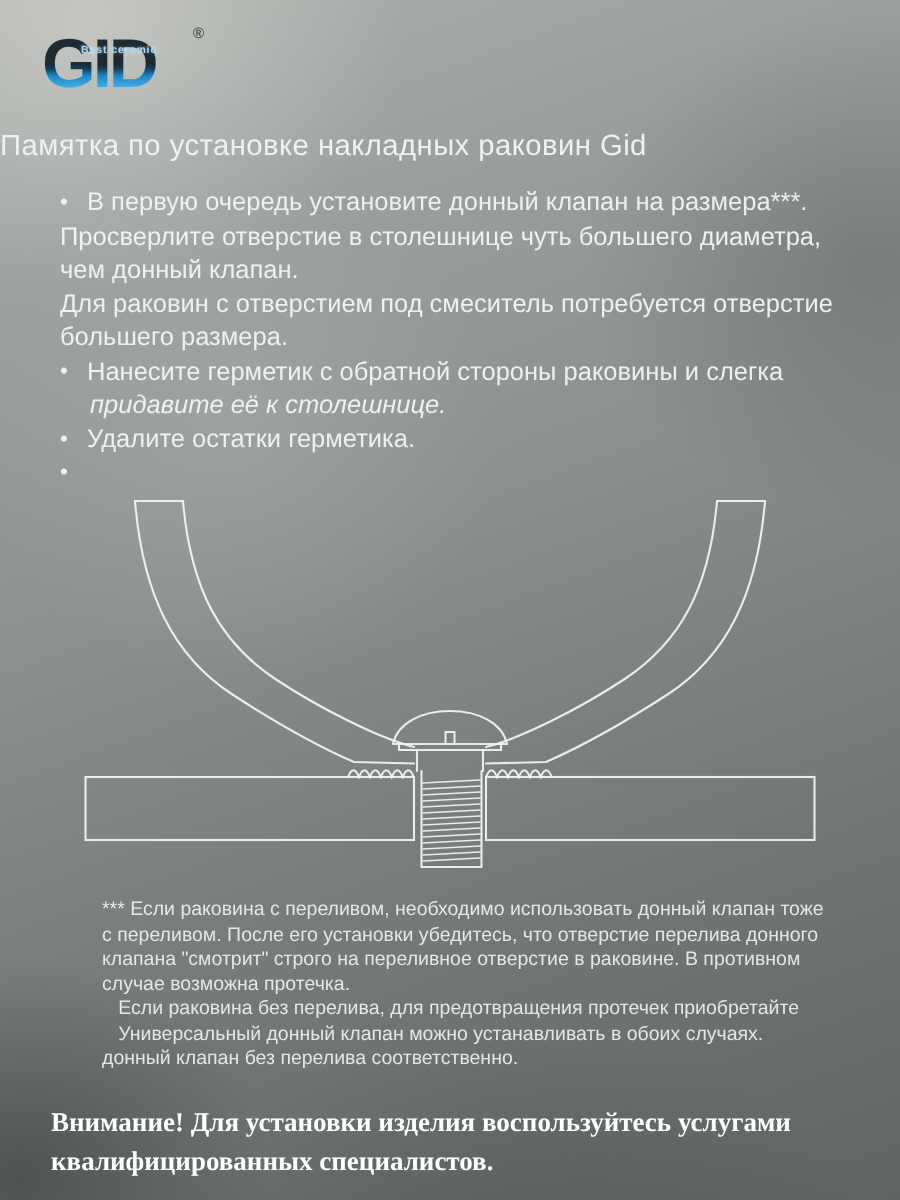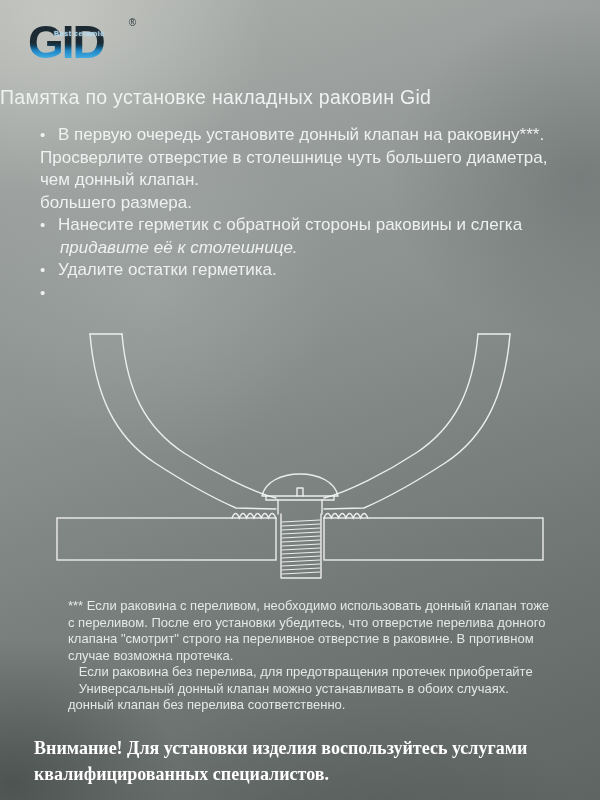--- a/index.html
+++ b/index.html
@@ -58,27 +58,30 @@
     <div class="logo-text">GID</div>
     <div class="logo-tagline">Best ceramic</div>
     <div class="logo-reg">®</div>
   </div>
 
   <div class="title">Памятка по установке накладных раковин Gid</div>
 
   <div class="body-text">
     <div class="line">
       <span class="bullet">•</span>
-      <span>В первую очередь установите донный клапан на раковину***.</span>
+      <span>В первую очередь установите донный клапан на размера***.</span>
     </div>
     <div class="line">
       <span>Просверлите отверстие в столешнице чуть большего диаметра,</span>
     </div>
     <div class="line">
       <span>чем донный клапан.</span>
+    </div>
+    <div class="line">
+      <span>Для раковин с отверстием под смеситель потребуется отверстие</span>
     </div>
     <div class="line">
       <span>большего размера.</span>
     </div>
     <div class="line">
       <span class="bullet">•</span>
       <span>Нанесите герметик с обратной стороны раковины и слегка</span>
     </div>
     <div class="line indent">
       <span>придавите её к столешнице.</span>

